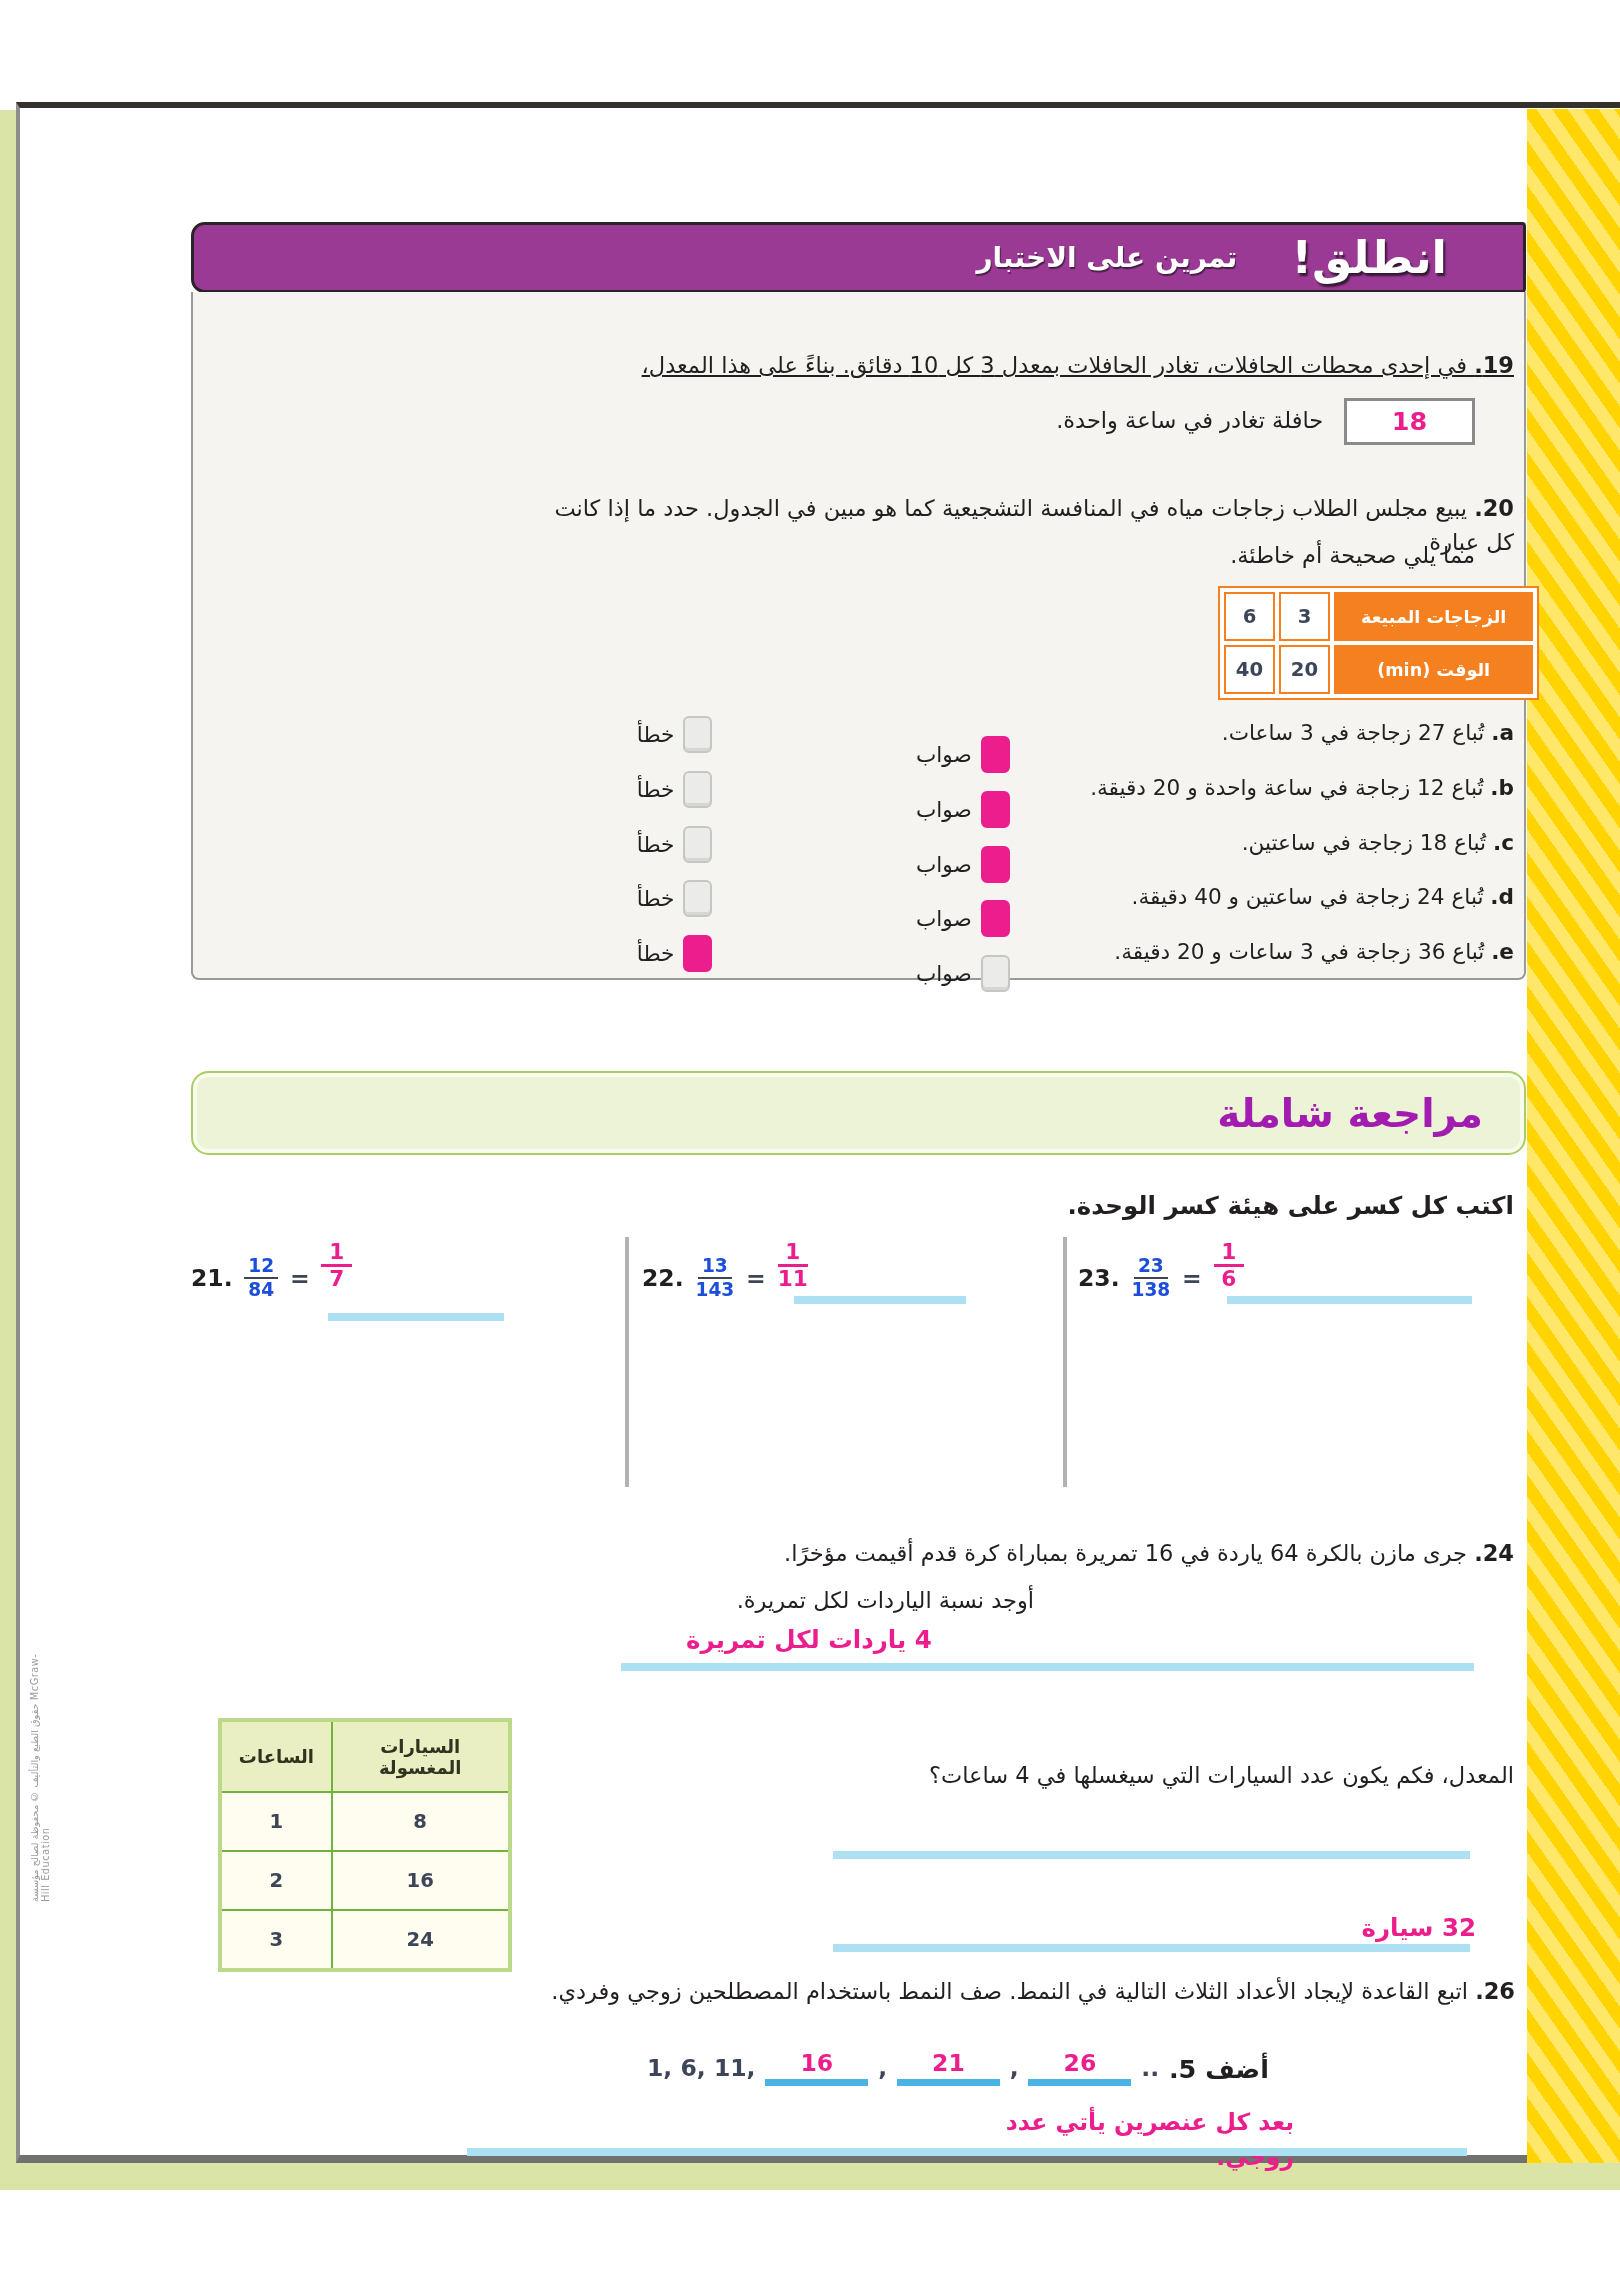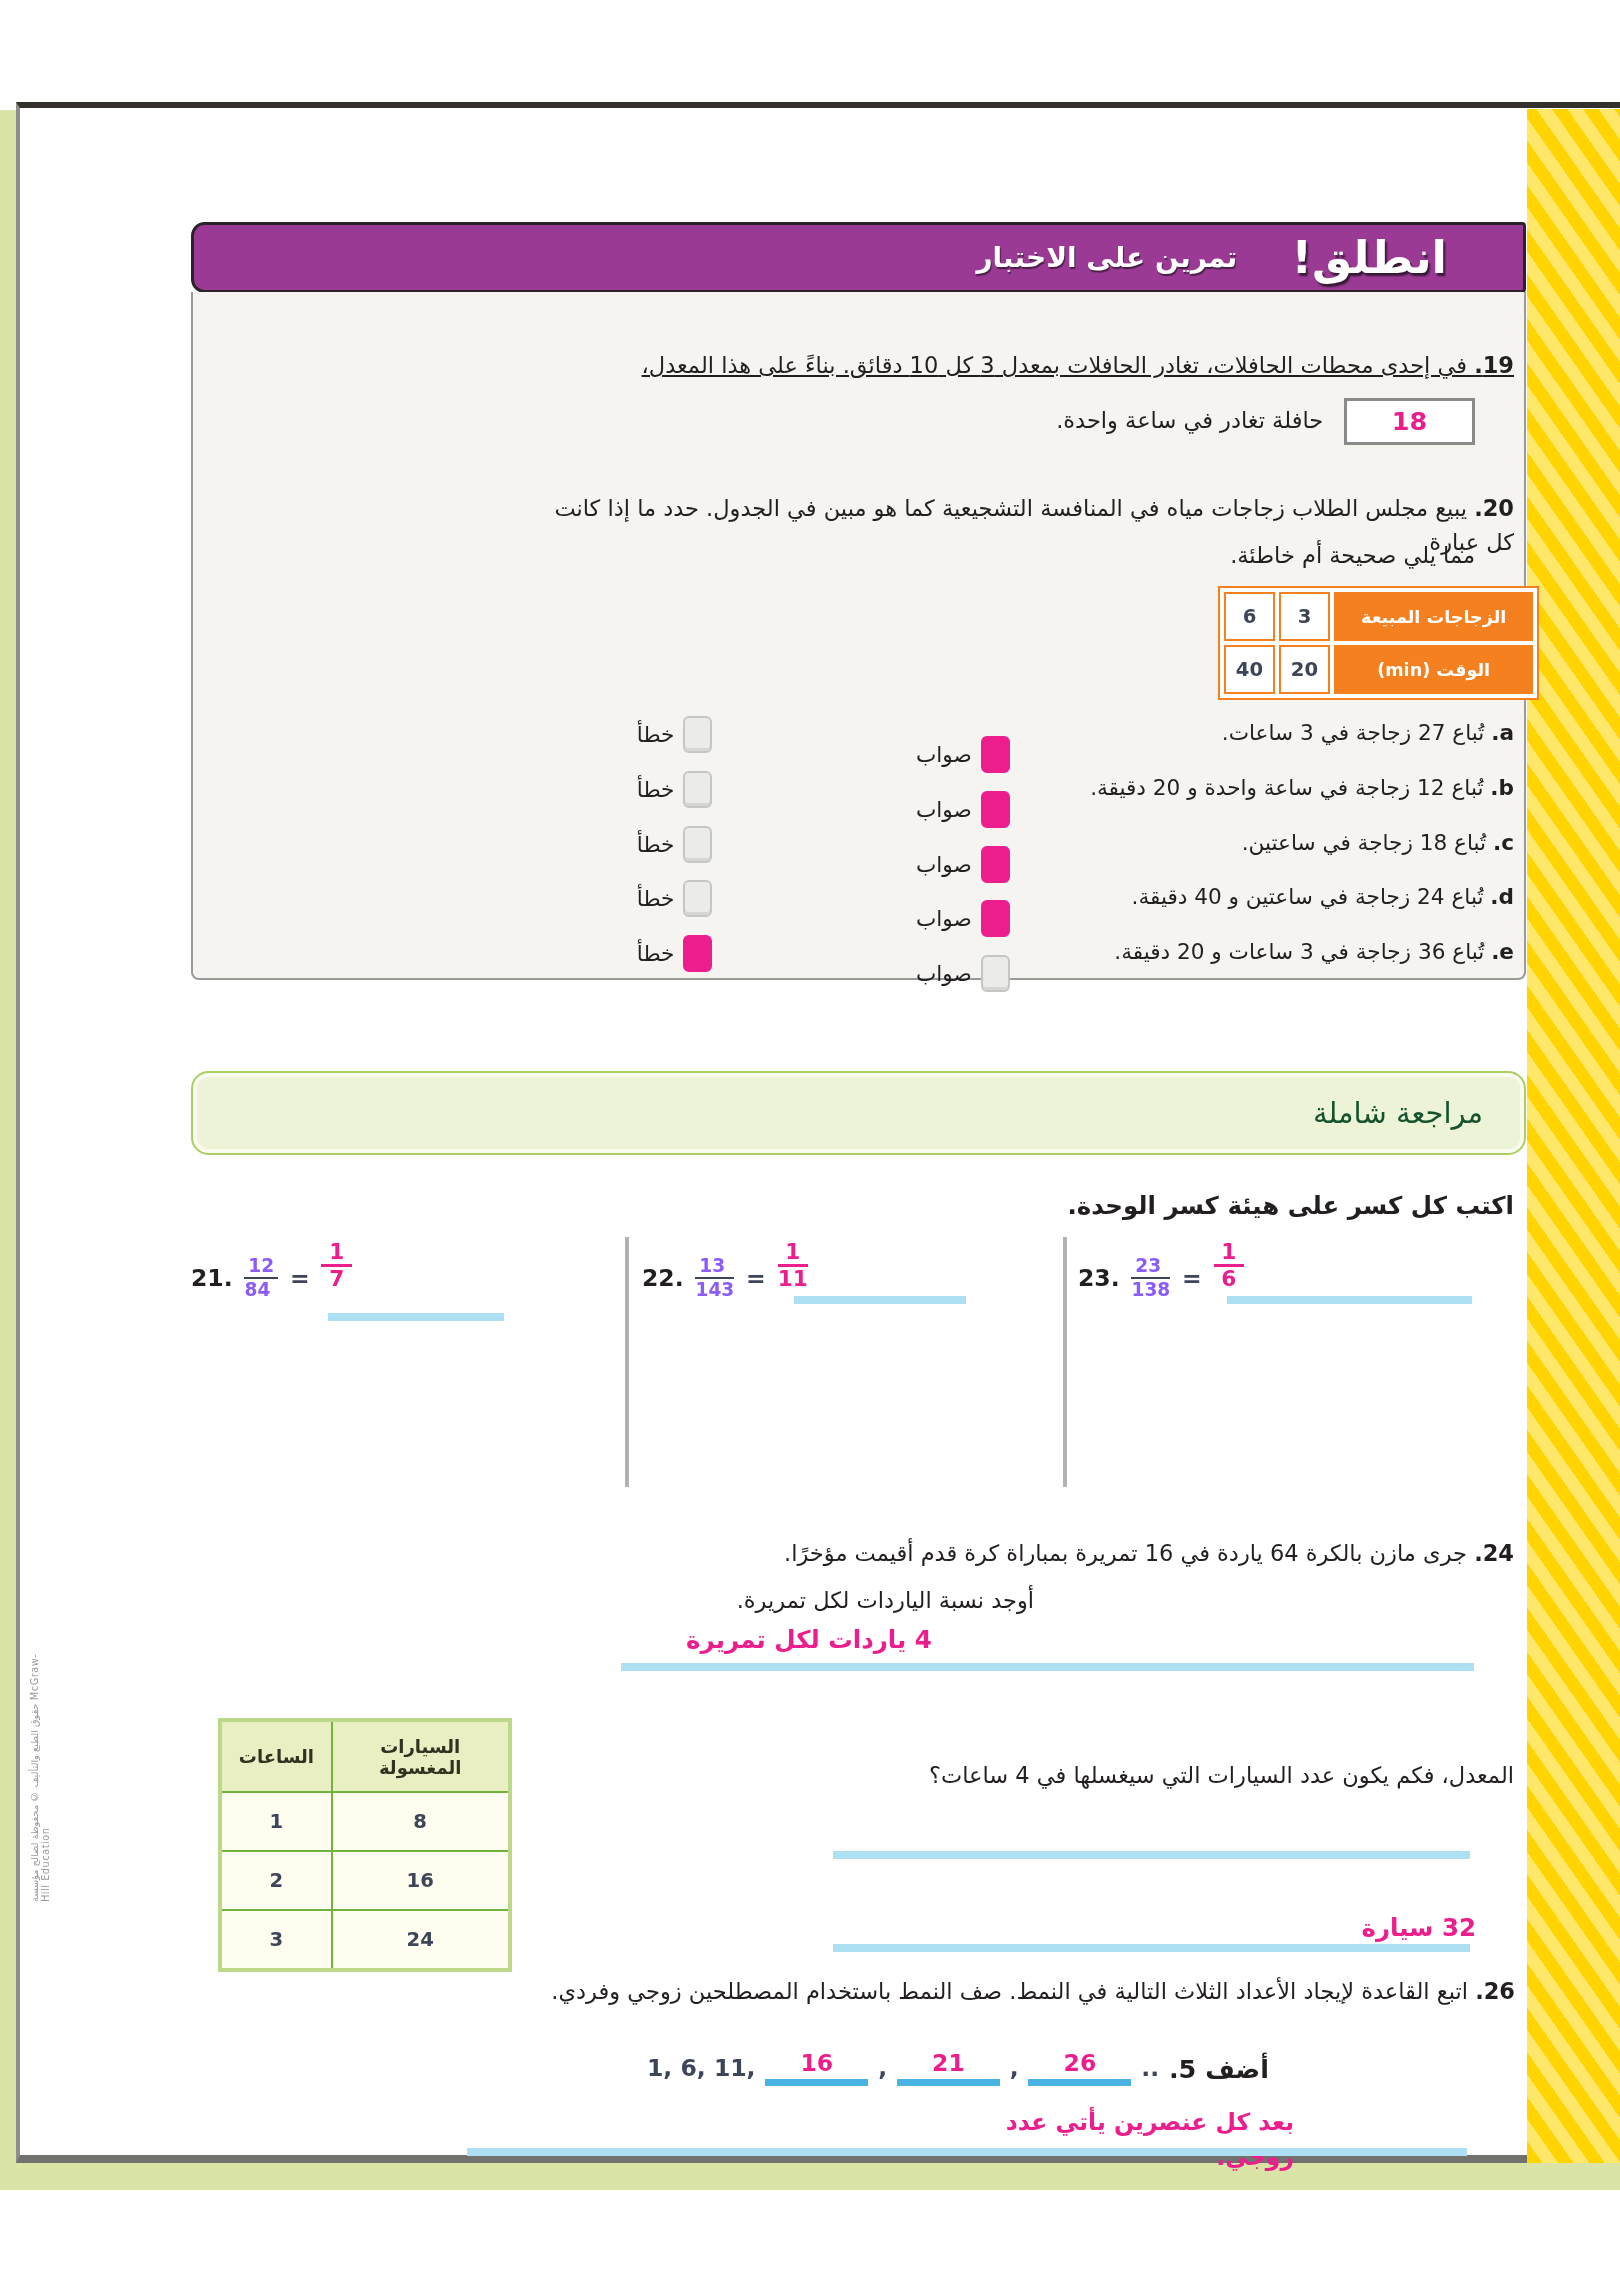--- a/index.html
+++ b/index.html
@@ -17,21 +17,21 @@
   .purple-band{position:absolute;left:191px;top:222px;width:1335px;height:71px;background:#9b3a95;
         border:3.9px solid #2b2328;border-radius:13.7px 3.9px 3.9px 13.7px;box-sizing:border-box;
         display:flex;flex-direction:row;direction:rtl;align-items:center;gap:54px;padding-right:76px;}
   .title-main{color:#fff;font-size:45px;font-weight:800;text-shadow:2px 2.9px 2px rgba(35,20,35,.85);}
   .title-sub{color:#fff;font-size:28px;font-weight:700;text-shadow:1px 2px 1px rgba(35,20,35,.7);}
   .panel{position:absolute;left:191px;top:292px;width:1335px;height:688px;background:#f5f4f0;
         border:2px solid #9a9a98;border-top:none;border-radius:0 0 7.8px 7.8px;box-sizing:border-box;}
   .green-band{position:absolute;left:191px;top:1071px;width:1335px;height:84px;background:#edf3d6;
         border:2.9px solid #aace62;border-radius:17.6px;box-sizing:border-box;box-shadow:inset 0 0 0 3.9px #f9fbee;
         display:flex;direction:rtl;align-items:center;padding-right:41px;}
-  .green-band .gtitle{font-size:29px;font-weight:400;color:#14532d;}
+  .green-band .gtitle{font-size:39px;font-weight:700;color:#a21caf;}
 
   
   .qline{position:absolute;direction:rtl;text-align:right;font-size:22.5px;line-height:1.5;}
   .qnum{font-weight:800;}
   .pink{color:#ec1e8d;font-weight:800;}
   .bline{position:absolute;height:7.8px;background:#aee0f4;}
 
   
   .ansbox{display:inline-block;width:125px;height:41px;border:3.9px solid #8a8a8a;background:#fff;
         color:#ec1e8d;font-weight:800;font-size:25.5px;text-align:center;line-height:41px;vertical-align:middle;margin-left:13.7px;}
@@ -53,21 +53,21 @@
   .pair-true{left:289px;margin-top:20px;}
   .pair-false{left:9.8px;}
   .plabel{font-size:21.6px;color:#231f20;}
   .cbox{width:29px;height:37px;border-radius:5.9px;background:#ebebe9;border:2px solid #c6c6c2;
         box-shadow:inset 0 -2.9px 0 #d6d6d2;box-sizing:border-box;}
   .cbox.checked{background:#ec1e8d;border-color:#ec1e8d;box-shadow:none;}
 
   
   .fgroup{position:absolute;display:flex;align-items:center;gap:11.8px;height:69px;}
   .fnum{font-weight:800;font-size:23.5px;color:#231f20;}
-  .fstack{display:inline-flex;flex-direction:column;color:#8b5cf6;font-weight:700;font-size:18.6px;line-height:1.15;}
+  .fstack{display:inline-flex;flex-direction:column;align-items:center;color:#1d4ed8;font-weight:700;font-size:18.6px;line-height:1.15;}
   .fstack .ftop{border-bottom:2.9px solid #3d4559;padding:0 3.9px;}
   .feq{font-size:23.5px;font-weight:700;color:#3d4559;}
   .fans{display:inline-flex;flex-direction:column;align-items:center;color:#ec1e8d;font-weight:800;font-size:21.6px;line-height:1.1;position:relative;top:-11.8px;}
   .fans .fatop{border-bottom:3.9px solid #ec1e8d;padding:0 7.8px;}
   .fdivider{position:absolute;top:1237px;width:3.9px;height:250px;background:#b2b2b0;}
 
   
   .gtable{position:absolute;left:218px;top:1718px;border-collapse:collapse;border:4.9px solid #bcd98a;}
   .gtable th{background:#e9efc3;border:2.9px solid #6fb33c;font-size:18px;font-weight:800;color:#33311f;
         padding:13.7px 5.9px;}

